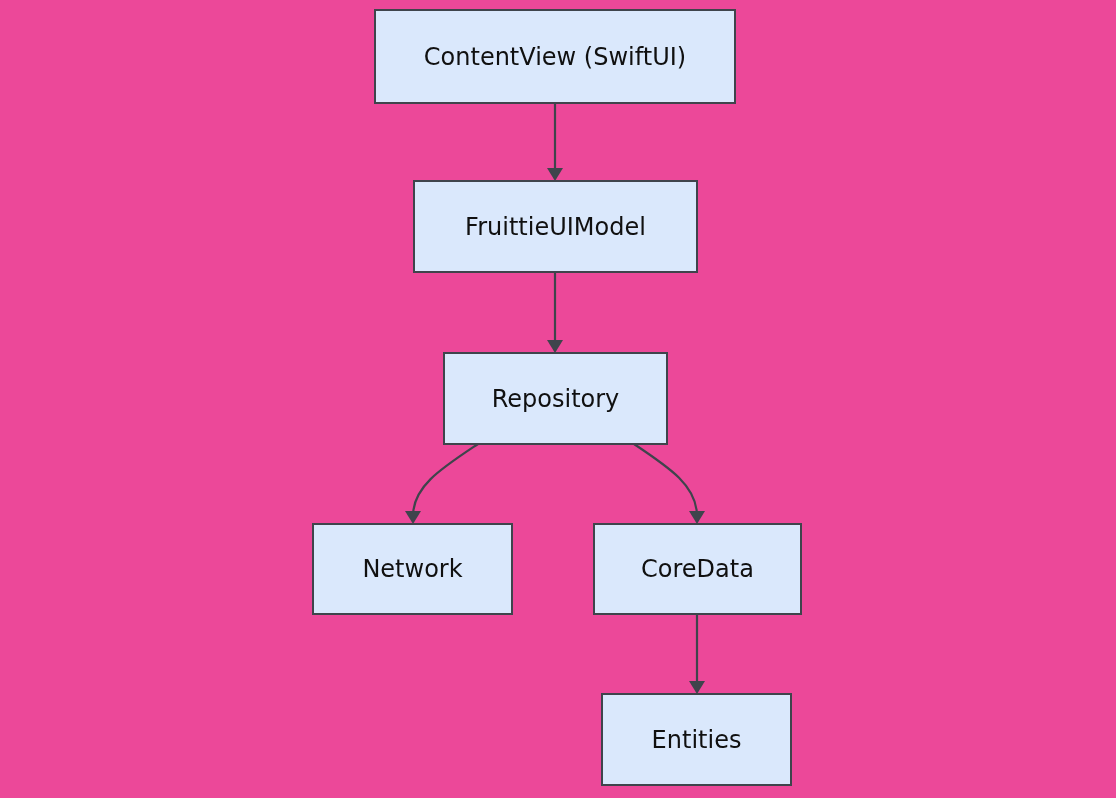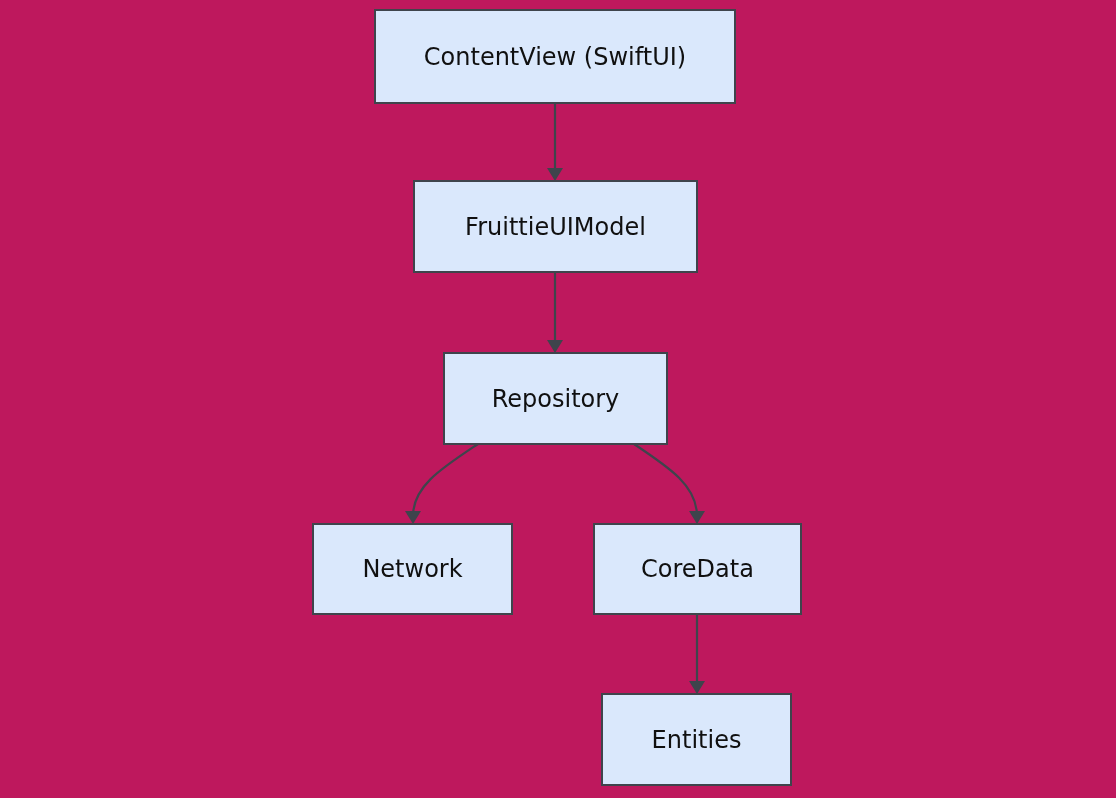--- a/index.html
+++ b/index.html
@@ -11,21 +11,21 @@
   body {
     width: 1116px;
     height: 798px;
     font-family: "DejaVu Sans", "Liberation Sans", sans-serif;
     overflow: hidden;
   }
   #diagram-canvas {
     position: relative;
     width: 1116px;
     height: 798px;
-    background: #be185d;
+    background: #ec4899;
   }
   svg#flowchart {
     display: block;
     width: 1116px;
     height: 798px;
   }
   .node-box {
     fill: #dae8fc;
     stroke: #3f444c;
     stroke-width: 2;

